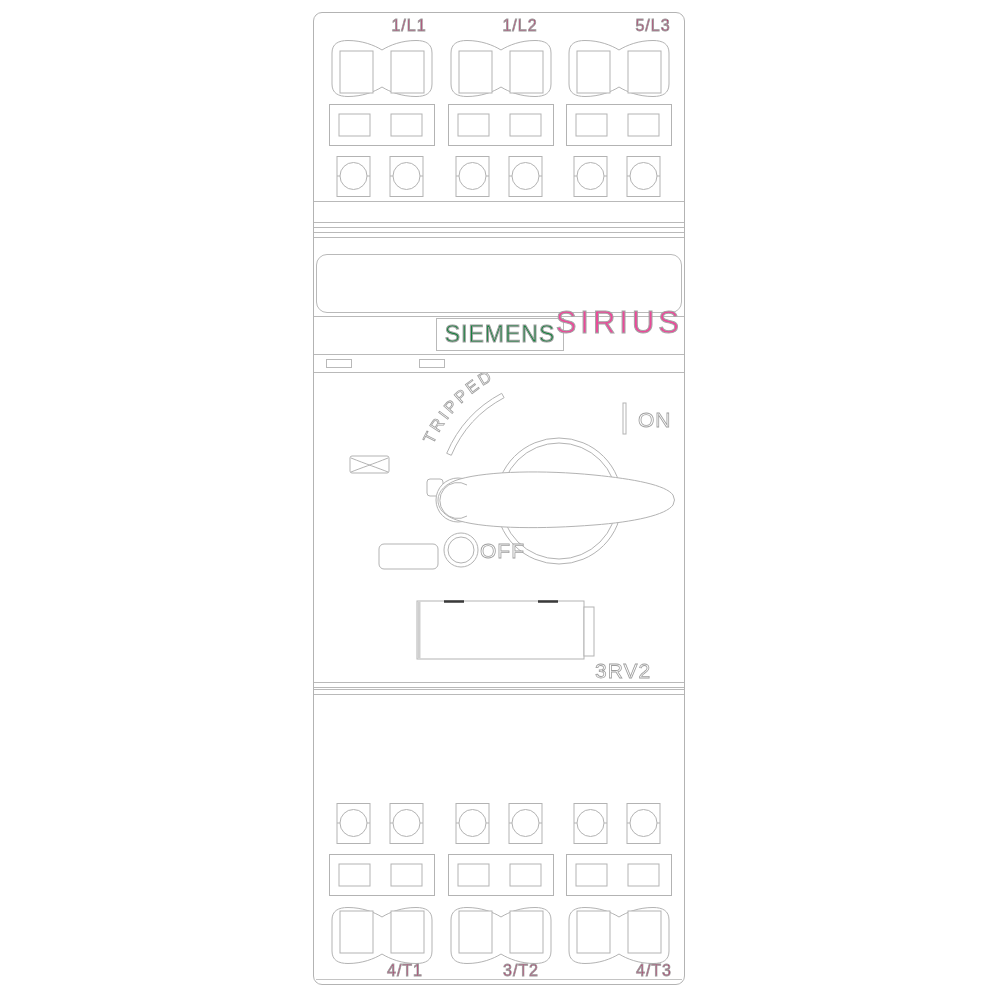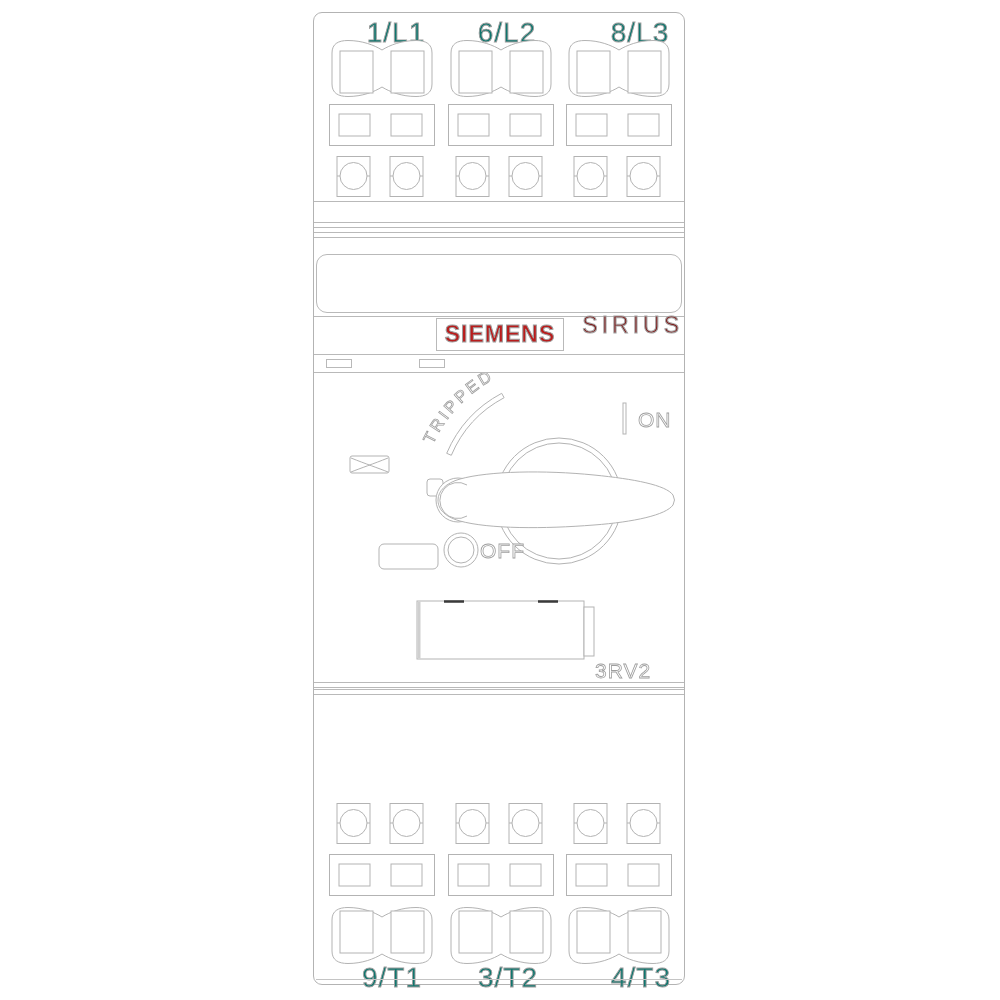--- a/index.html
+++ b/index.html
@@ -4,27 +4,27 @@
 <style>
   html,body{margin:0;padding:0;background:#ffffff;}
   .stage{position:relative;width:1000px;height:1000px;background:#ffffff;overflow:hidden;
          font-family:"Liberation Sans", sans-serif;}
   .device{position:absolute;left:313px;top:12px;width:372px;height:973px;
           border:1px solid #b3b3b3;border-radius:9px;background:#ffffff;box-sizing:border-box;}
   .abs{position:absolute;}
   .line{position:absolute;left:0;right:0;height:0;border-top:1px solid #b9b9b9;}
   .dline{position:absolute;left:0;right:0;height:4px;border-top:1px solid #b9b9b9;border-bottom:1px solid #b9b9b9;}
   .cover{position:absolute;left:2px;right:2px;top:241px;height:57px;border:1px solid #b9b9b9;border-radius:11px;}
-  .t-label{position:absolute;font-size:28px;letter-spacing:1px;white-space:nowrap;
-           transform:translateX(-50%);color:#0f766e;-webkit-text-stroke:0.9px #9e9e9e;}
+  .t-label{position:absolute;font-size:16px;letter-spacing:1px;white-space:nowrap;
+           transform:translateX(-50%);color:#be185d;margin-left:13px;-webkit-text-stroke:0.9px #9e9e9e;}
   .siemens-box{position:absolute;left:122px;top:305px;width:128px;height:33px;
                border:1px solid #b9b9b9;display:flex;align-items:center;justify-content:center;box-sizing:border-box;}
-  .siemens-text{font-size:23px;font-weight:bold;letter-spacing:1px;color:#b91c1c;-webkit-text-stroke:1px #9e9e9e;}
-  .sirius-text{position:absolute;right:1px;top:299px;font-size:23px;letter-spacing:4px;
-               color:#7f1d1d;-webkit-text-stroke:1px #a5a5a5;}
+  .siemens-text{font-size:23px;font-weight:normal;letter-spacing:1px;color:#15803d;-webkit-text-stroke:1px #9e9e9e;}
+  .sirius-text{position:absolute;right:1px;top:292px;font-size:31px;letter-spacing:4px;
+               color:#ec4899;-webkit-text-stroke:1px #a5a5a5;}
   .clip-rect{position:absolute;width:26px;height:9px;border:1px solid #b9b9b9;top:346px;box-sizing:border-box;}
   .botline{position:absolute;left:2px;right:2px;top:966px;height:0;border-top:1px solid #c4c4c4;}
   svg text{font-family:"Liberation Sans", sans-serif;}
 </style>
 </head>
 <body>
 
 <svg width="0" height="0" style="position:absolute" aria-hidden="true">
   <defs>
     <g id="hump-shape" fill="#ffffff" stroke="#b3b3b3" stroke-width="1">
@@ -45,22 +45,22 @@
       <circle cx="77.5" cy="20" r="13.5"></circle>
       <path d="M61 20 H64 M91 20 H94"></path>
     </g>
   </defs>
 </svg>
 
 <div class="stage">
   <div class="device">
 
     <div class="t-label" style="left:82px;top:4px">1/L1</div>
-    <div class="t-label" style="left:193px;top:4px">6/L2</div>
-    <div class="t-label" style="left:326px;top:4px">8/L3</div>
+    <div class="t-label" style="left:193px;top:4px">1/L2</div>
+    <div class="t-label" style="left:326px;top:4px">5/L3</div>
 
     <svg class="abs" style="left:15px;top:25px" width="106" height="160">
       <use href="#hump-shape" y="0"></use>
       <use href="#mid-shape" y="66"></use>
       <use href="#clamp-pair" y="118"></use>
     </svg>
     <svg class="abs" style="left:134px;top:25px" width="106" height="160">
       <use href="#hump-shape" y="0"></use>
       <use href="#mid-shape" y="66"></use>
       <use href="#clamp-pair" y="118"></use>
@@ -156,19 +156,19 @@
         </g>
     </svg>
     <svg class="abs" style="left:252px;top:790px" width="106" height="164">
       <use href="#clamp-pair" y="0"></use>
       <use href="#mid-shape" y="51"></use>
       <g transform="translate(0,163) scale(1,-1)">
           <use href="#hump-shape"></use>
         </g>
     </svg>
 
-    <div class="t-label" style="left:78px;top:949px">9/T1</div>
+    <div class="t-label" style="left:78px;top:949px">4/T1</div>
     <div class="t-label" style="left:194px;top:949px">3/T2</div>
     <div class="t-label" style="left:327px;top:949px">4/T3</div>
 
     <div class="botline"></div>
   </div>
 </div>
 
 </body></html>

